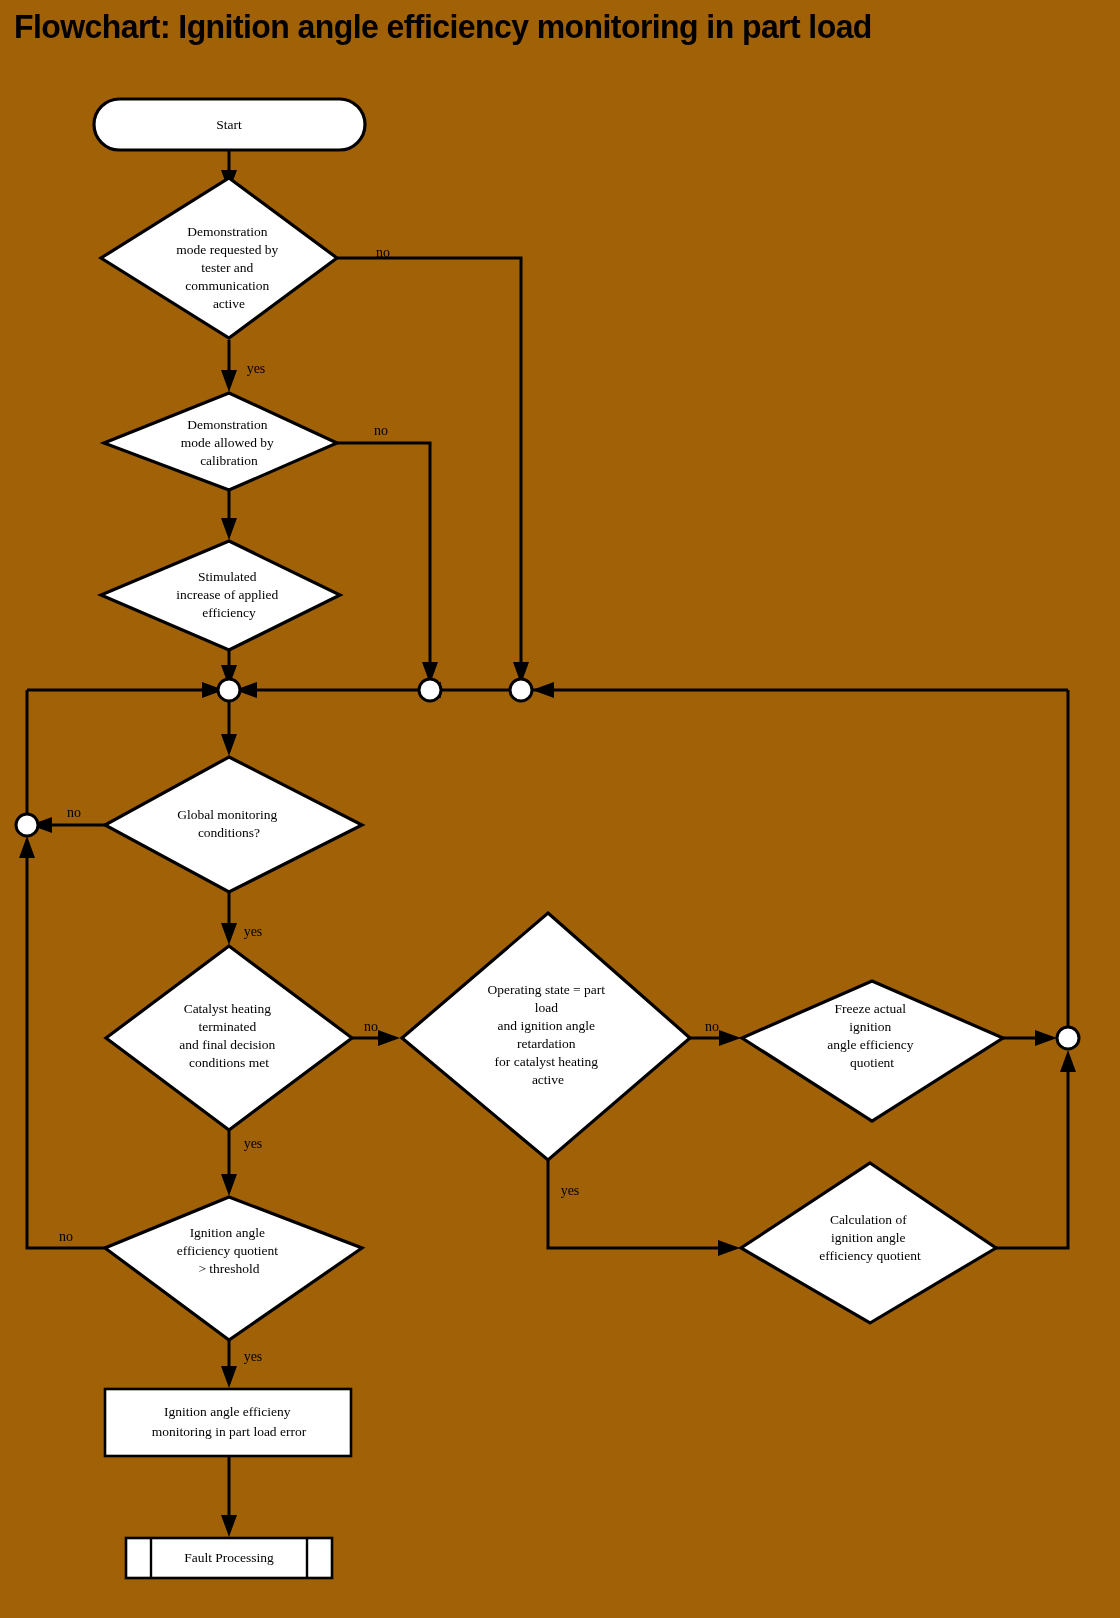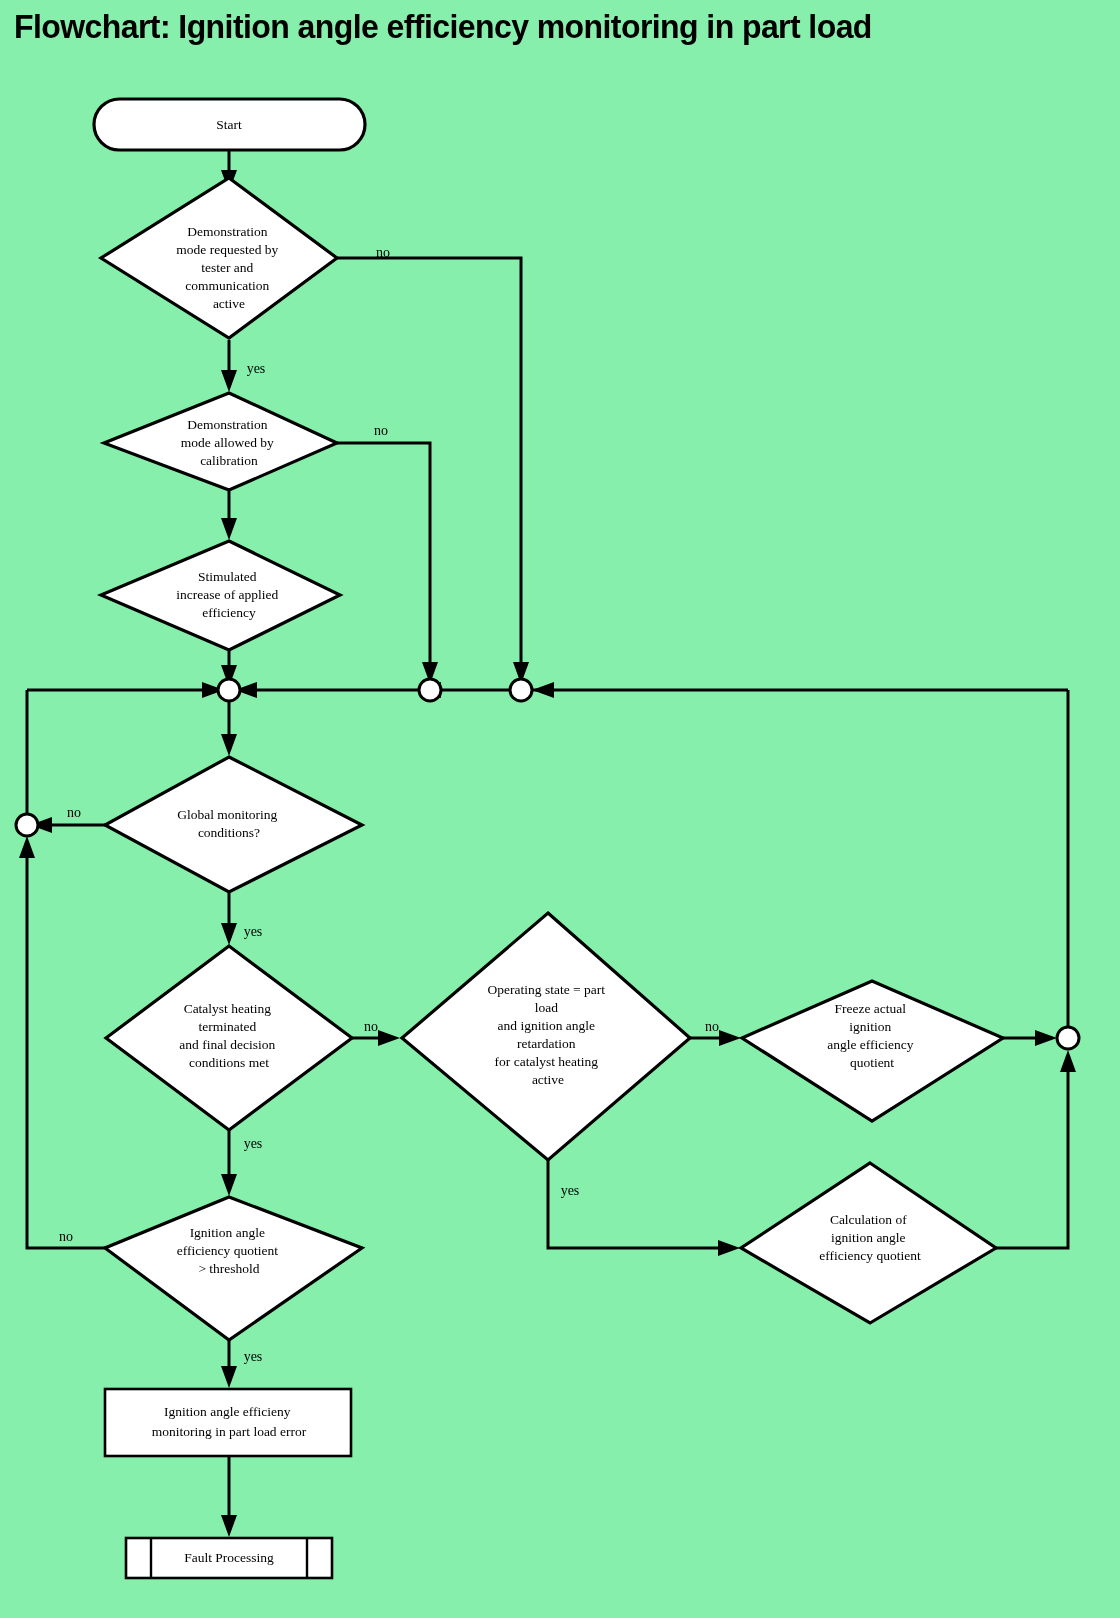--- a/index.html
+++ b/index.html
@@ -10,21 +10,21 @@
   body {
     width: 1120px;
     height: 1618px;
     font-family: "Liberation Sans", sans-serif;
     overflow: hidden;
   }
   #page {
     position: relative;
     width: 1120px;
     height: 1618px;
-    background: #86efac;
+    background: #a16207;
   }
   #chart-title {
     position: absolute;
     left: 14px;
     top: 8px;
     font-family: "Liberation Sans", sans-serif;
     font-weight: bold;
     font-size: 33px;
     letter-spacing: -0.6px;
     color: #000000;

